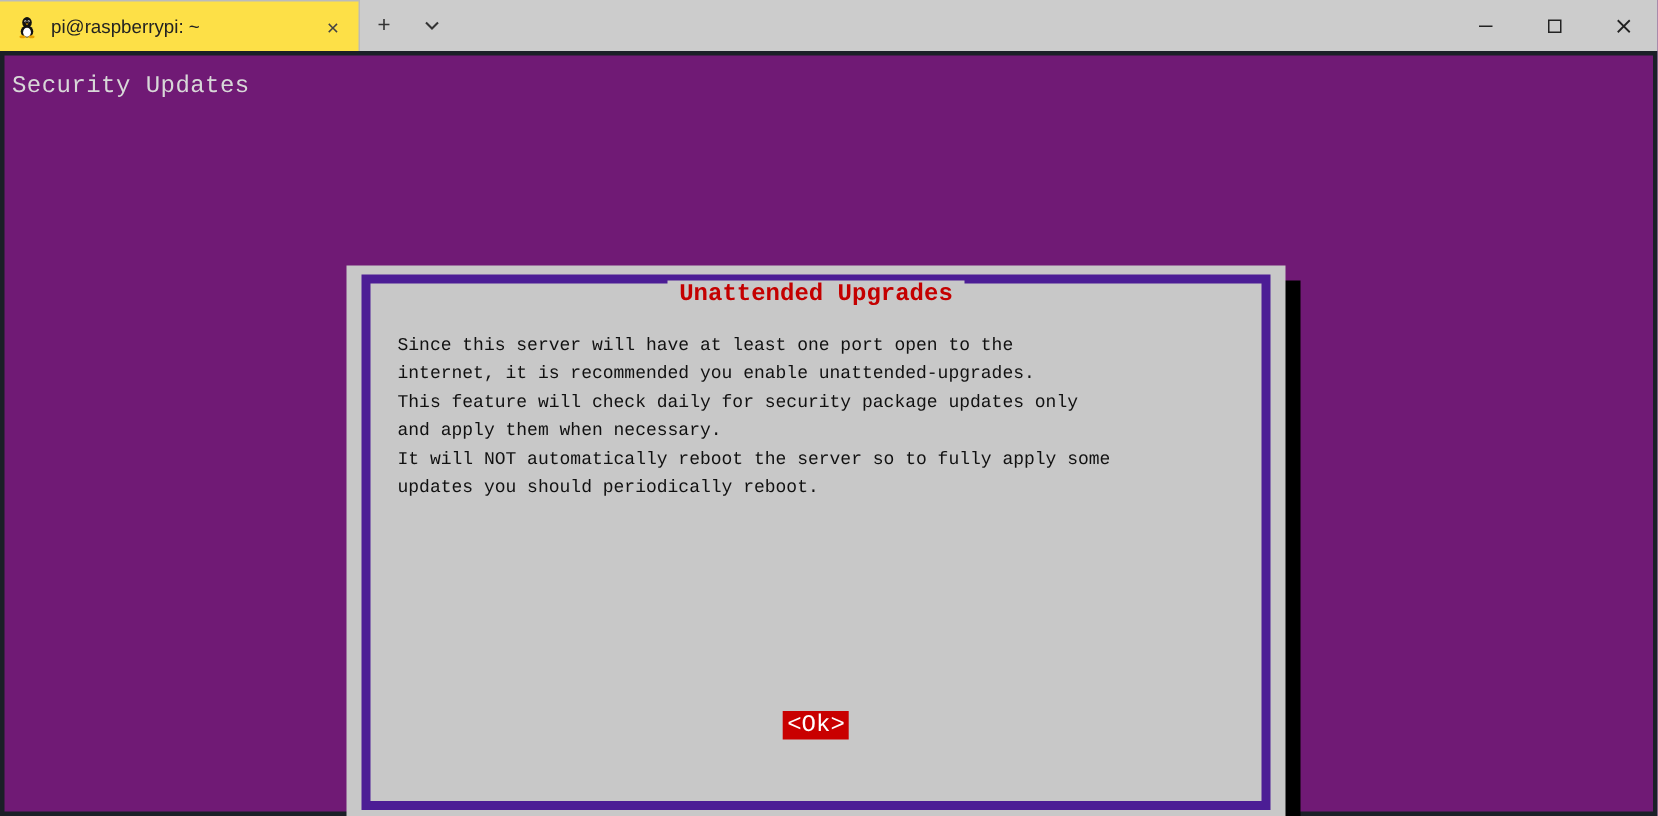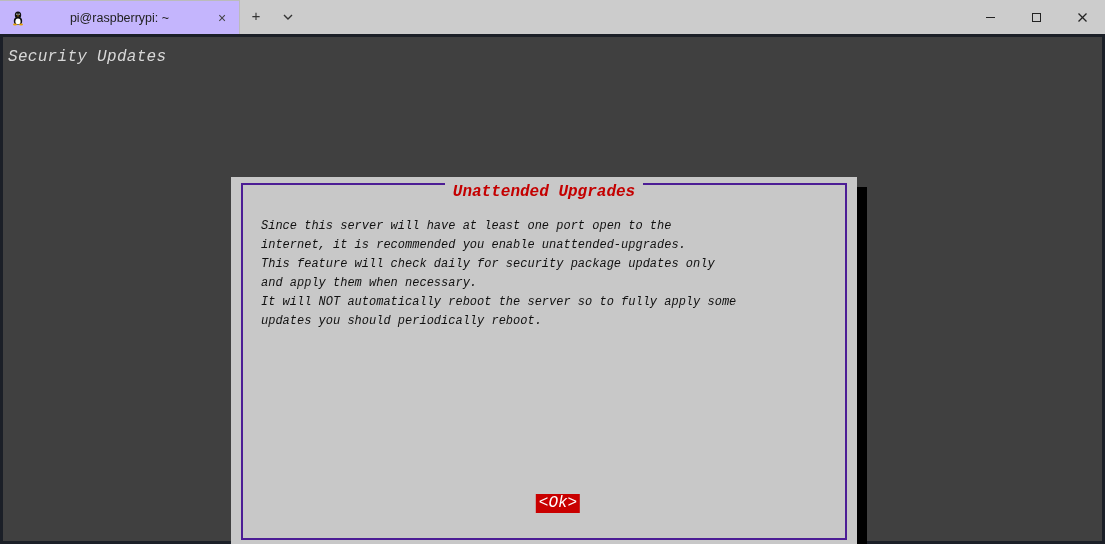--- a/index.html
+++ b/index.html
@@ -17,28 +17,27 @@
   .titlebar {
     height: 34px;
     background: #cccccc;
     display: flex;
     align-items: stretch;
     position: relative;
   }
   .tab {
     display: flex;
     align-items: center;
-    background: #c4b5fd;
+    background: #fde047;
     border-top: 1px solid #bbb;
     border-right: 1px solid #bbb;
     padding: 0 8px 0 10px;
     width: 240px;
     height: 34px;
     gap: 8px;
-    text-align: center;
   }
   .tab .tux {
     width: 16px; height: 16px;
   }
   .tab-title {
     flex: 1;
     font-family: "Segoe UI", Arial, sans-serif;
     font-size: 12.5px;
     color: #222;
     white-space: nowrap;
@@ -77,26 +76,25 @@
 
   
   .terminal-wrap {
     position:absolute;
     top:34px; left:0; right:0; bottom:0;
     background:#1b1f27;
     padding:3px;
   }
   .terminal {
     width:100%; height:100%;
-    background:#404040; 
+    background:#701a75; 
     position:relative;
     font-size:16px;
     line-height:19px;
     color:#c8c8c8;
-    font-style:italic;
   }
   .screen-header {
     position:absolute;
     top:11px; left:5px;
     color:#d8d8d8;
     font-weight:normal;
     letter-spacing:0.3px;
   }
   
   .dialog-shadow {
@@ -107,21 +105,21 @@
   }
   .dialog {
     position:absolute;
     left:228px; top:140px;
     width:626px; height:375px;
     background:#c8c8c8;
   }
   .dialog-border {
     position:absolute;
     left:10px; right:10px; top:6px; bottom:12px;
-    border:2px solid #4c1d95;
+    border:6px solid #4c1d95;
   }
   .dialog-title-wrap {
     position:absolute;
     top:-2px;
     left:0; right:0;
     display:flex;
     justify-content:center;
   }
   .dialog-title {
     background:#c8c8c8;
@@ -132,29 +130,28 @@
   .dialog-body {
     position:absolute;
     left:18px; right:18px; top:32px;
     color:#111;
     white-space:pre-wrap;
     font-size:12px;
     line-height:19px;
   }
   .ok-btn {
     position:absolute;
-    bottom:25px;
+    bottom:41px;
     left:50%;
     transform:translateX(-50%);
     background:#c90000;
     color:#fff;
     padding:0 3px;
     font-weight:normal;
     cursor:pointer;
-    margin-left:14px;
   }
 </style>
 </head>
 <body>
 
 <div class="titlebar">
   <div class="tab">
     <span class="tux">
       <svg viewBox="0 0 16 16" width="16" height="16">
         <ellipse cx="8" cy="5" rx="3.2" ry="3.6" fill="#111"></ellipse>

